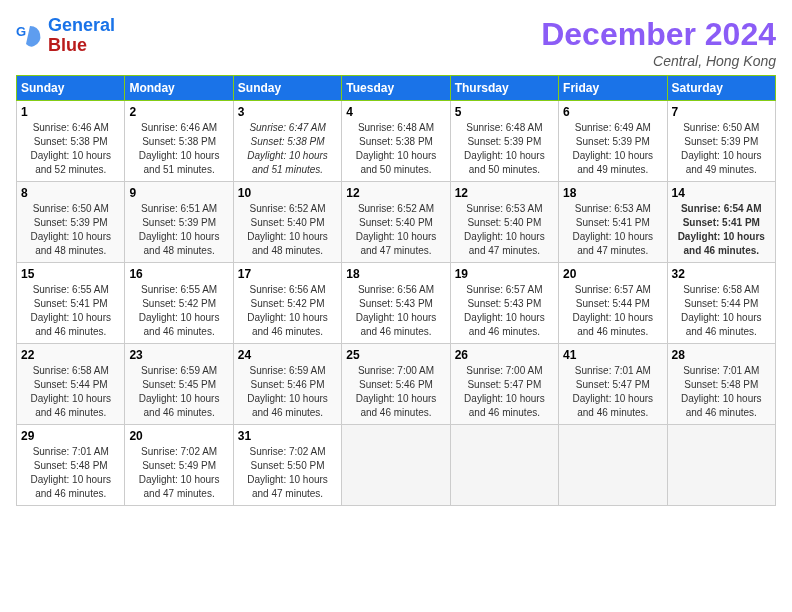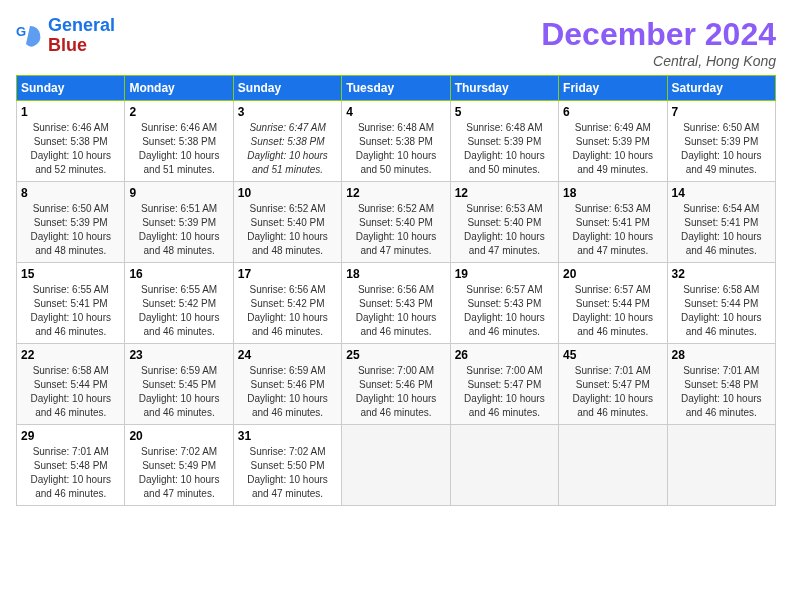--- a/index.html
+++ b/index.html
@@ -192,21 +192,21 @@
 Daylight: 10 hours and 47 minutes.</div>
         </td>
         <td>
           <span class="day-num">18</span>
           <div class="day-info" style="white-space: pre-wrap;">Sunrise: 6:53 AM
 Sunset: 5:41 PM
 Daylight: 10 hours and 47 minutes.</div>
         </td>
         <td>
           <span class="day-num">14</span>
-          <div class="day-info" style="white-space: pre-wrap;">Sunrise: 6:54 AM
+          <div class="day-info" style="white-space: pre-wrap; font-weight: bold;">Sunrise: 6:54 AM
 Sunset: 5:41 PM
 Daylight: 10 hours and 46 minutes.</div>
         </td>
       </tr>
       <tr>
         <td>
           <span class="day-num">15</span>
           <div class="day-info" style="white-space: pre-wrap;">Sunrise: 6:55 AM
 Sunset: 5:41 PM
 Daylight: 10 hours and 46 minutes.</div>
@@ -273,21 +273,21 @@
 Sunset: 5:46 PM
 Daylight: 10 hours and 46 minutes.</div>
         </td>
         <td>
           <span class="day-num">26</span>
           <div class="day-info" style="white-space: pre-wrap;">Sunrise: 7:00 AM
 Sunset: 5:47 PM
 Daylight: 10 hours and 46 minutes.</div>
         </td>
         <td>
-          <span class="day-num">45</span>
+          <span class="day-num">41</span>
           <div class="day-info" style="white-space: pre-wrap;">Sunrise: 7:01 AM
 Sunset: 5:47 PM
 Daylight: 10 hours and 46 minutes.</div>
         </td>
         <td>
           <span class="day-num">28</span>
           <div class="day-info" style="white-space: pre-wrap;">Sunrise: 7:01 AM
 Sunset: 5:48 PM
 Daylight: 10 hours and 46 minutes.</div>
         </td>

